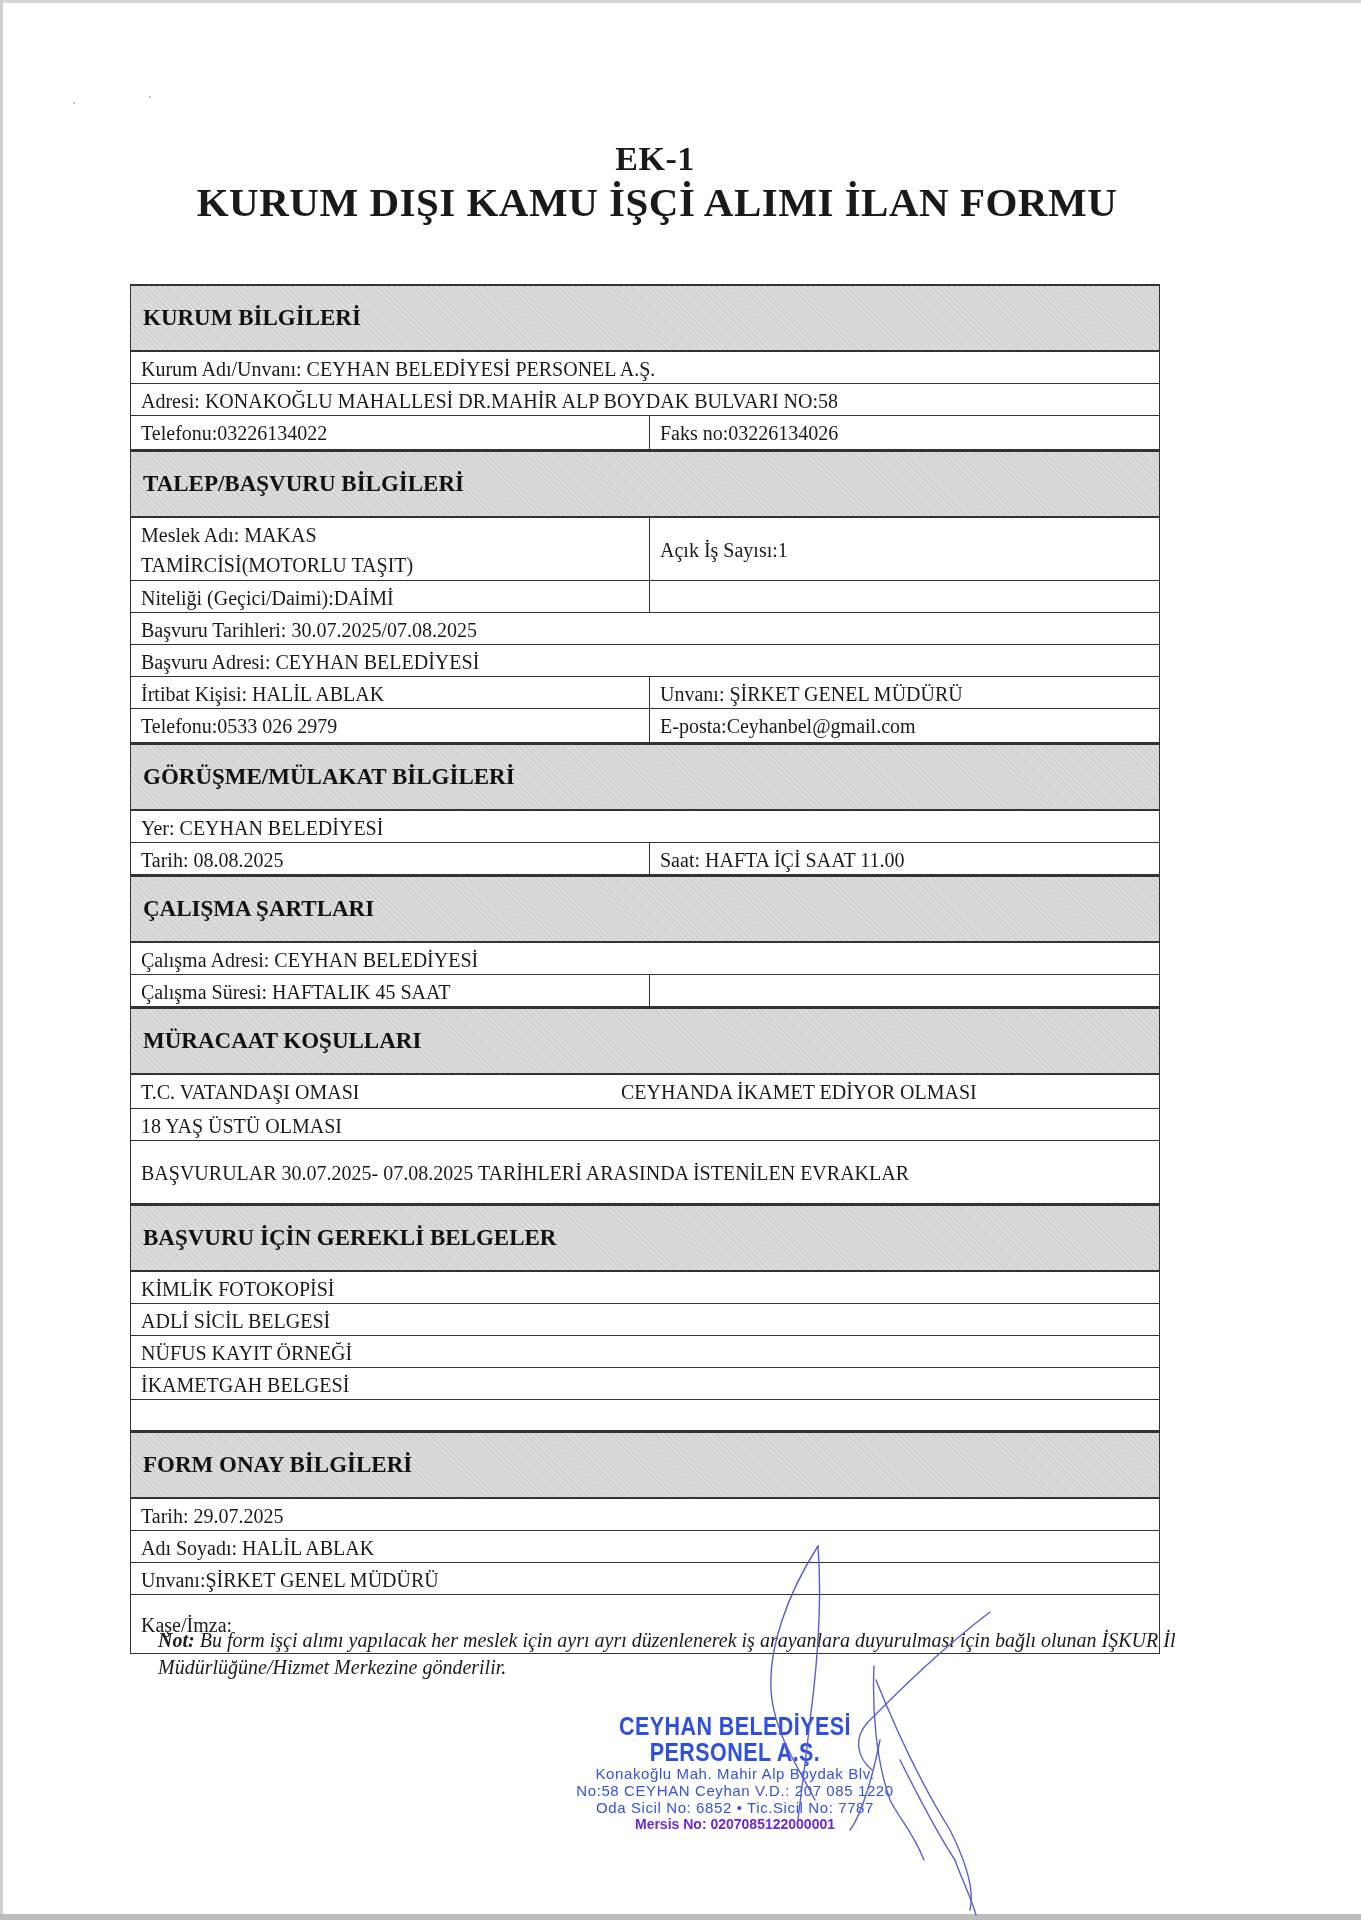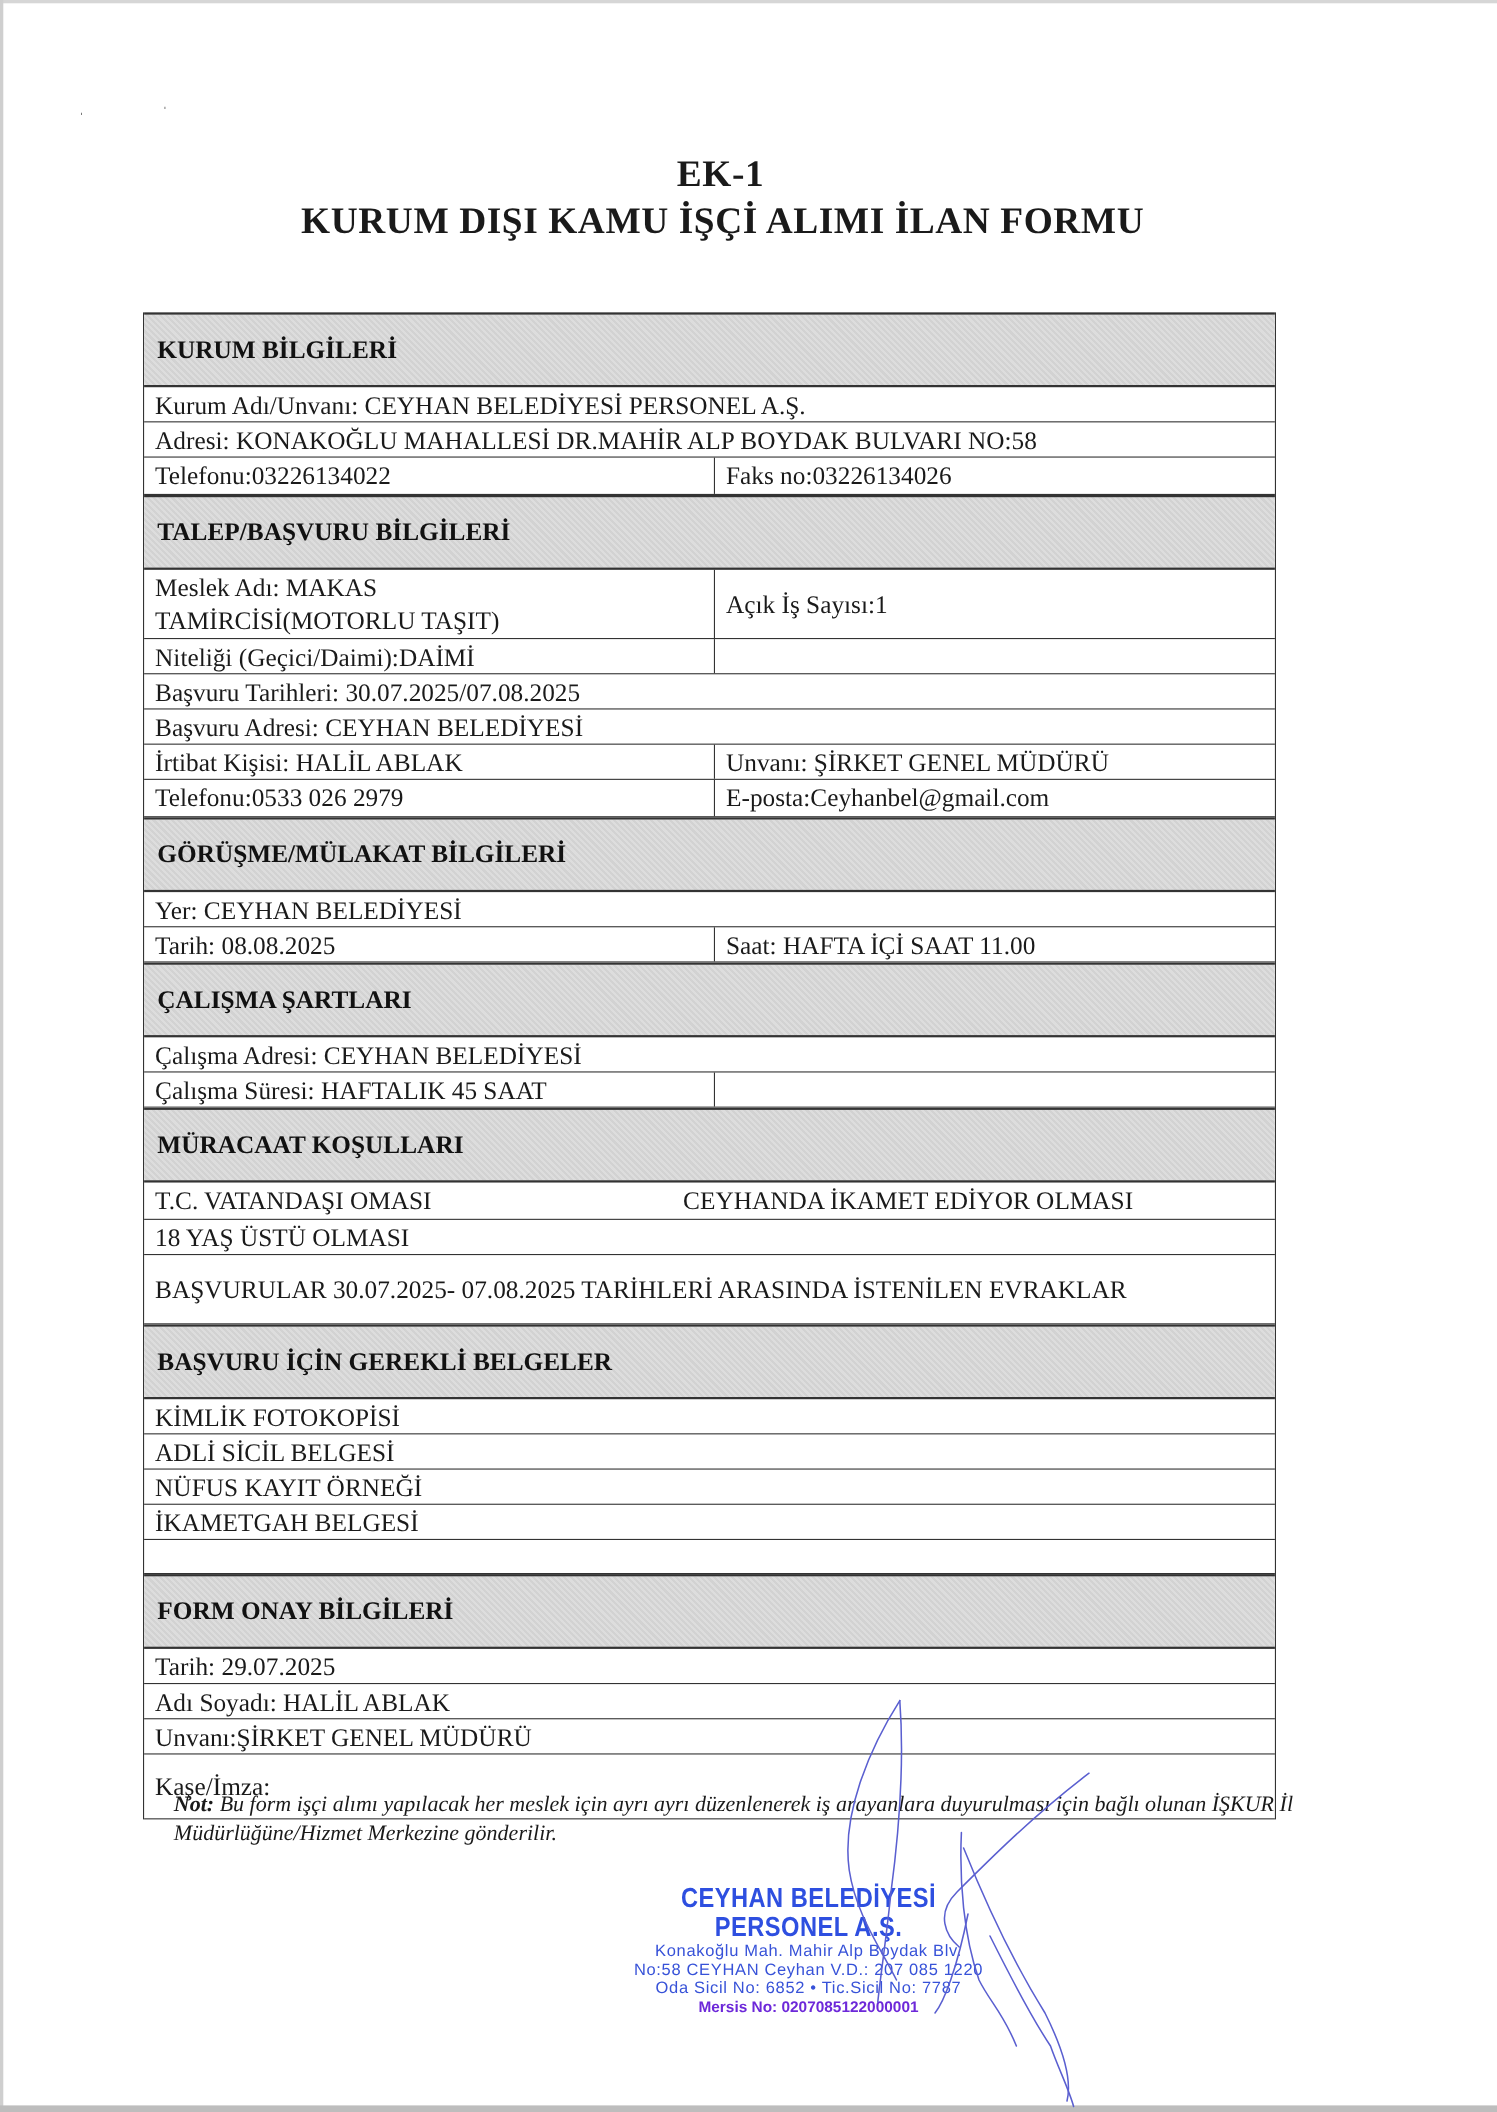--- a/index.html
+++ b/index.html
@@ -9,31 +9,31 @@
       font-family: "Liberation Serif", "DejaVu Serif", serif;
       color: #1a1a1a;
     }
     .page-edge-top { position: absolute; left: 0; top: 0; width: 1361px; height: 3px; background: #d6d6d6; }
     .page-edge-left { position: absolute; left: 0; top: 0; width: 3px; height: 1920px; background: #cfcfcf; }
     .page-edge-bottom { position: absolute; left: 0; bottom: 0; width: 1361px; height: 6px; background: #bdbdbd; }
     .speck { position: absolute; font-size: 12px; color: #444; }
 
     .title-block { position: absolute; left: 0; top: 138px; width: 1300px; text-align: center; }
     .title-line1 { font-size: 34px; font-weight: bold; line-height: 42px; letter-spacing: 0.5px; padding-left: 10px; }
-    .title-line2 { font-size: 34px; font-weight: bold; line-height: 44px; letter-spacing: 0.5px; padding-left: 14px; }
+    .title-line2 { font-size: 41px; font-weight: bold; line-height: 44px; letter-spacing: 0.5px; padding-left: 14px; }
 
     .form { position: absolute; left: 130px; top: 284px; width: 1028px; border-left: 1.5px solid #333; border-right: 1.5px solid #333; }
     .section-head {
       background: #d9d9d9;
       background-image: repeating-linear-gradient(45deg, rgba(255,255,255,0.10) 0 2px, rgba(0,0,0,0.03) 2px 4px);
       border-top: 2px solid #333; border-bottom: 2px solid #333;
       height: 64px; display: flex; align-items: center; padding-left: 12px;
       font-size: 23px; font-weight: bold; color: #111;
     }
-    .row { display: flex; border-bottom: 1.6px solid #333; font-size: 23px; line-height: 30px; }
+    .row { display: flex; border-bottom: 1.6px solid #333; font-size: 20px; line-height: 30px; }
     .row:last-child { border-bottom: none; }
     .cell { padding: 2px 10px 0 10px; white-space: nowrap; }
     .cell.left { width: 498px; border-right: 1.5px solid #333; }
     .cell.full { flex: 1; }
     .cell.right { flex: 1; }
     .row.tall .cell { display: flex; flex-direction: column; justify-content: center; }
     .row.h30 { height: 31px; }
     .row.h33 { height: 33px; }
     .row.h62 { height: 62px; }
     .row.empty { height: 30px; }

